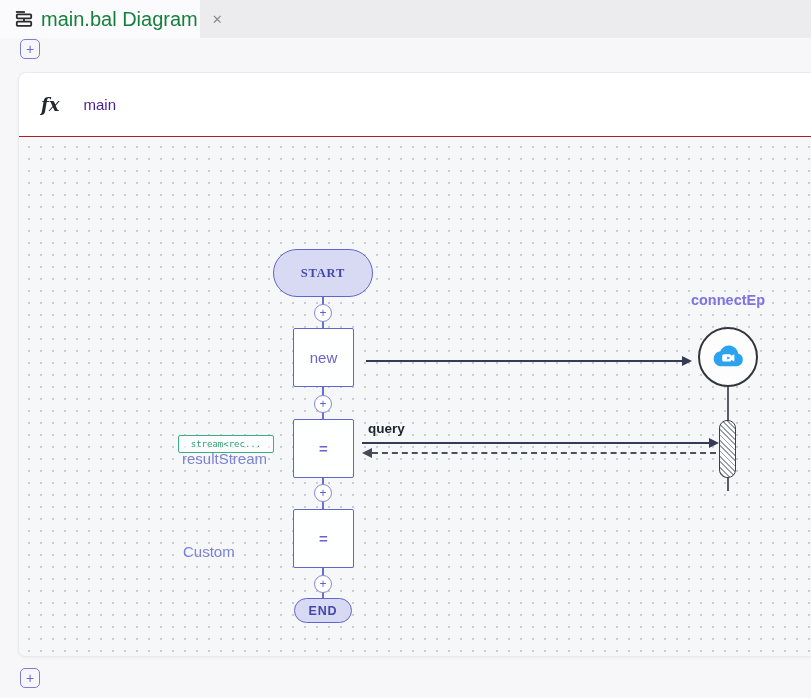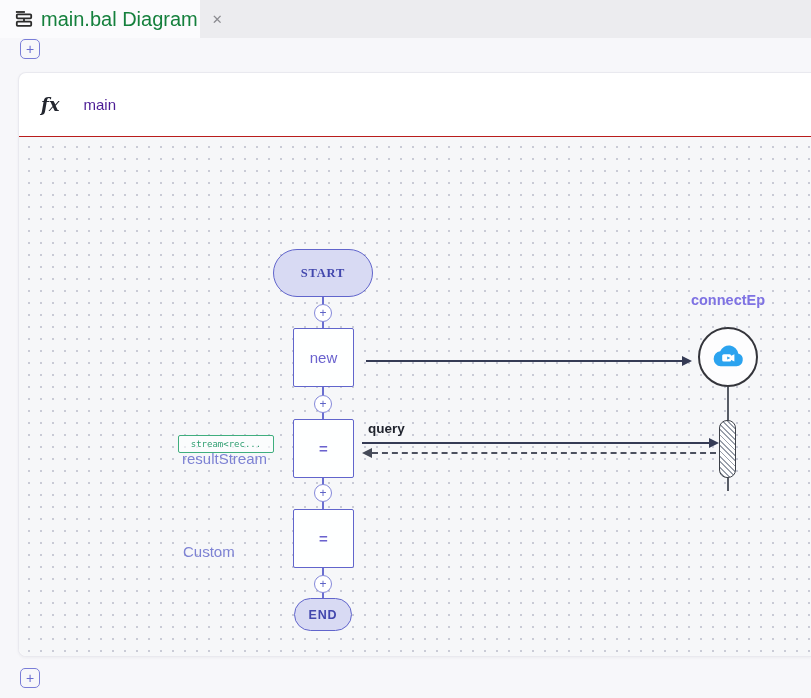--- a/index.html
+++ b/index.html
@@ -36,21 +36,21 @@
   .canvas { position:relative; width:100%; height:519px; background-color:#f6f7f9;
     background-image:radial-gradient(circle, #c9cbd6 1px, rgba(0,0,0,0) 1.3px);
     background-size:12px 12px; background-position:4px 4px; overflow:hidden;
     border-radius:0 0 0 8px; }
 
   
   .terminal { position:absolute; background:#d8daf3; border:1.5px solid #6165cc;
     display:flex; align-items:center; justify-content:center;
     font-weight:bold; font-size:12.5px; letter-spacing:0.8px; color:#4247ad; cursor:pointer; }
   .node-start { left:254px; top:112px; width:100px; height:48px; border-radius:24px;font-family:Liberation Serif, serif; }
-  .node-end   { left:275px; top:461px; width:58px;  height:33px; border-radius:20px; }
+  .node-end   { left:275px; top:461px; width:58px;  height:25px; border-radius:20px; }
   .box-node { position:absolute; left:274px; width:61px; height:59px; background:#feffff;
     border:1.5px solid #6165cc; border-radius:2px; display:flex; align-items:center;
     justify-content:center; font-size:15px; color:#6a62ce; cursor:pointer; }
   .node-new { top:191px; }
   .node-assign1 { top:282px; font-weight:bold; }
   .node-assign2 { top:372px; font-weight:bold; }
 
   
   .vline { position:absolute; left:303px; width:2px; background:#6b6fd0; }
   .v1 { top:160px; height:31px; } .v2 { top:250px; height:32px; }

